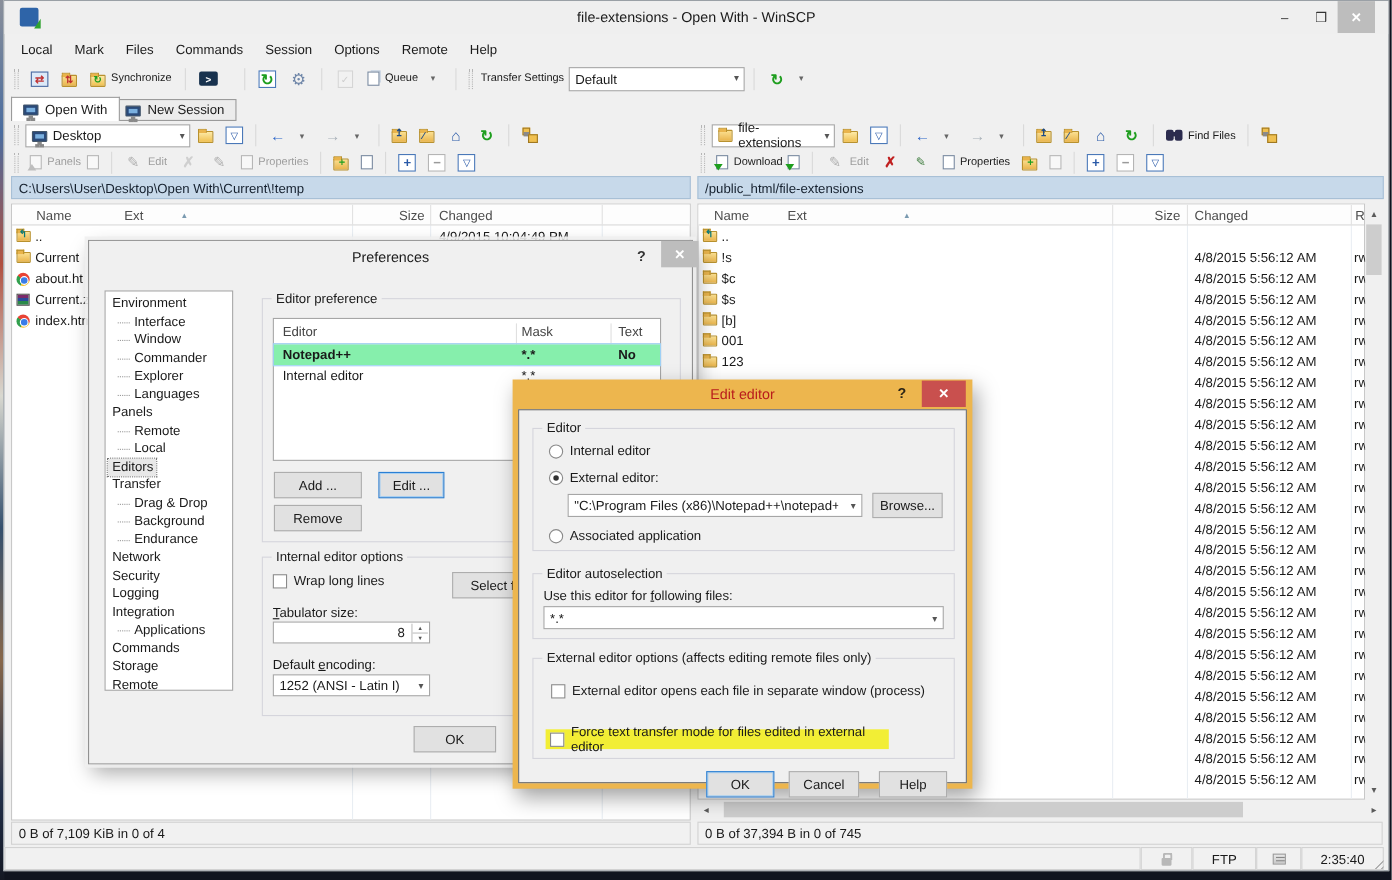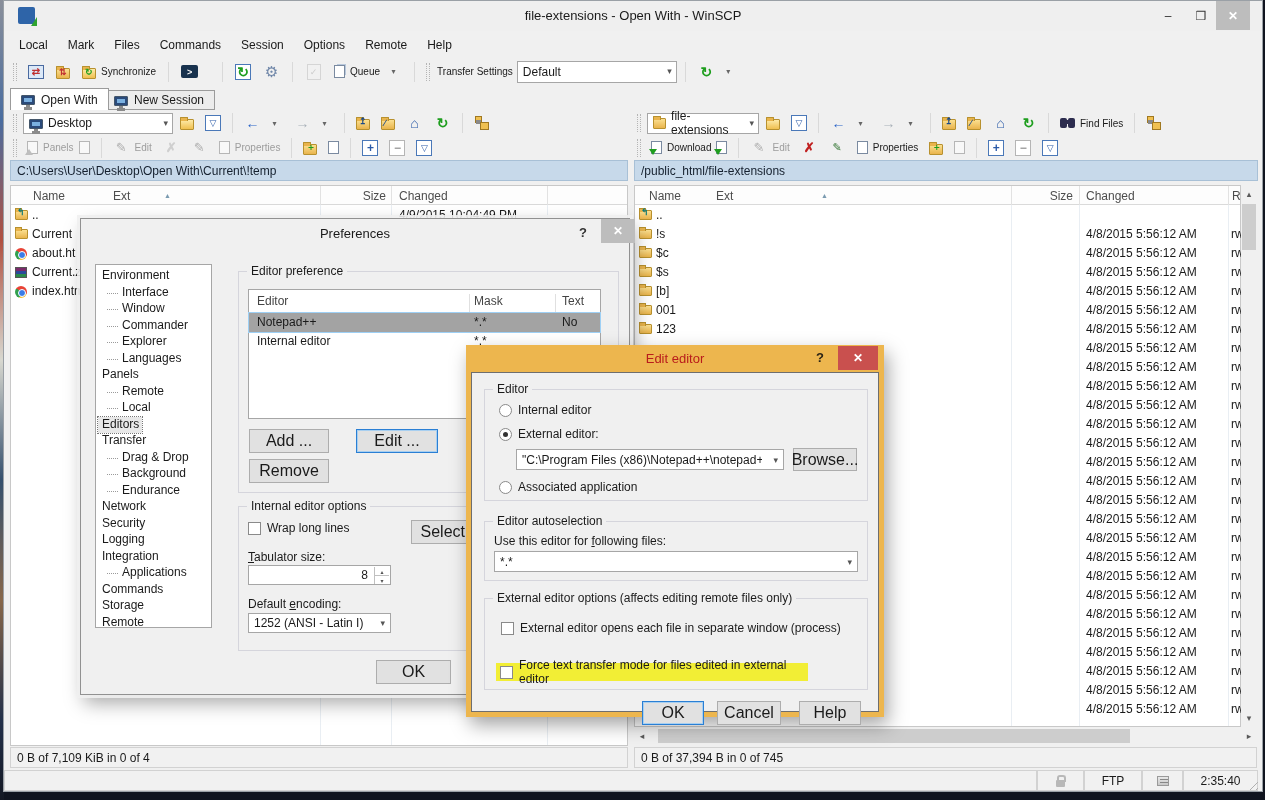--- a/index.html
+++ b/index.html
@@ -131,39 +131,39 @@
   #prefs-title { position:absolute; left:0; top:0; width:100%; height:28px; text-align:center; padding-top:7px; font-size:13px; }
   .dlg-help { position:absolute; top:6px; font-size:13px; font-weight:bold; color:#333; }
   #prefs-close { position:absolute; left:520px; top:0px; width:34px; height:24px; background:#bdbdbd; color:#fff; font-weight:bold; display:flex; align-items:center; justify-content:center; }
   #prefs-tree { position:absolute; left:14px; top:45px; width:117px; height:364px; background:#fff; border:1px solid #a6a6a6; padding:3px 0 0 2px; overflow:hidden; }
   .tree-item { height:16.5px; padding-left:4px; white-space:nowrap; }
   .tree-item.lvl1 { padding-left:24px; position:relative; }
   .tree-item.lvl1::before { content:""; position:absolute; left:9px; top:8px; width:11px; border-top:1px dotted #9a9a9a; }
   .tree-item.sel { background:#e8e8e8; outline:1px dotted #777; width:44px; }
   .grp { position:absolute; border:1px solid #d5d5dc; }
   .grp-label { position:absolute; top:-8px; left:8px; background:#f0f0f0; padding:0 4px; }
-  .btn { position:absolute; background:#e1e1e1; border:1px solid #adadad; display:flex; align-items:center; justify-content:center; font-size:16px; }
+  .btn { position:absolute; background:#e1e1e1; border:1px solid #adadad; display:flex; align-items:center; justify-content:center; font-size:12px; }
   .btn.focus { border:1px solid #2a7fd4; box-shadow:inset 0 0 0 1px #a8cff0; }
   .cb { width:13px; height:13px; background:#fff; border:1px solid #8a8a8a; flex:none; }
   .radio { width:13px; height:13px; background:#fff; border:1px solid #8a8a8a; border-radius:50%; flex:none; }
   .radio.on::after { content:""; display:block; width:5px; height:5px; margin:3px; border-radius:50%; background:#333; }
   .field { background:#fff; border:1px solid #a6a6a6; display:flex; align-items:center; padding:0 5px; position:absolute; }
   .field.dd::after { content:"▾"; position:absolute; right:5px; font-size:9px; color:#555; }
   .spin { position:absolute; right:1px; top:1px; width:15px; height:17px; border-left:1px solid #c0c0c0; display:flex; flex-direction:column; }
   .spin span { flex:1; display:flex; align-items:center; justify-content:center; font-size:6px; color:#555; border-bottom:1px solid #c0c0c0; }
   .spin span:last-child { border-bottom:none; }
 
   
   #ed-table { position:absolute; left:167px; top:70px; width:353px; height:130px; background:#fff; border:1px solid #a6a6a6; }
   #ed-table .thead { position:relative; height:23px; border-bottom:1px solid #e0e0e0; color:#444; }
   #ed-table .thead span { position:absolute; top:4px; }
   #ed-table .tcol { position:absolute; top:0; width:1px; height:23px; background:#e0e0e0; }
   .trow { position:relative; height:19px; }
   .trow span { position:absolute; top:2px; }
-  .trow.sel { background:#a3a3a3; outline:1px solid #9ed0f5; }
+  .trow.sel { background:#86efac; outline:1px solid #9ed0f5;font-weight:bold; }
 
   
   #editdlg { left:466px; top:345px; width:418px; height:372px; background:#edb64e; z-index:20; }
   #editdlg-title { position:absolute; left:0; top:0; width:100%; height:27px; text-align:center; padding-top:6px; font-size:13px; color:#b91c1c; }
   #editdlg-close { position:absolute; left:372px; top:1px; width:40px; height:24px; background:#c9504e; color:#fff; font-weight:bold; display:flex; align-items:center; justify-content:center; }
   #editdlg-client { position:absolute; left:5px; top:27px; width:408px; height:340px; background:#f0f0f0; border:1px solid #6e6e6e; }
   .rrow { position:absolute; display:flex; align-items:center; gap:6px; }
   #hl-force { position:absolute; left:24px; top:290px; width:312px; height:18px; background:#f2ee35; display:flex; align-items:center; gap:6px; padding-left:4px; }
 
   #fontprev { position:absolute; left:328px; top:329px; width:73px; height:99px; background:#fff; border:1px solid #a6a6a6; overflow:hidden;
@@ -728,21 +728,21 @@
         <span style="left:225px;">*.*</span>
         <span style="left:313px;">No</span>
       </div>
       <div class="trow">
         <span style="left:8px;">Internal editor</span>
         <span style="left:225px;">*.*</span>
         <span style="left:313px;"></span>
       </div>
     </div>
     <div class="btn" style="left:168px;top:210px;width:80px;height:24px;">Add ...</div>
-    <div class="btn focus" style="left:275px;top:210px;width:82px;height:24px;">Edit ...</div>
+    <div class="btn focus" style="left:263px;top:210px;width:60px;height:24px;">Edit ...</div>
     <div class="btn" style="left:168px;top:240px;width:80px;height:24px;">Remove</div>
 
     <div class="grp" style="left:157px;top:287px;width:381px;height:145px;">
       <span class="grp-label">Internal editor options</span>
     </div>
     <div class="rrow" style="left:167px;top:302px;">
       <span class="cb"></span>
       <span>Wrap long lines</span>
     </div>
     <div class="abs" style="left:167px;top:331px;"><u>T</u><span>abulator size:</span></div>

